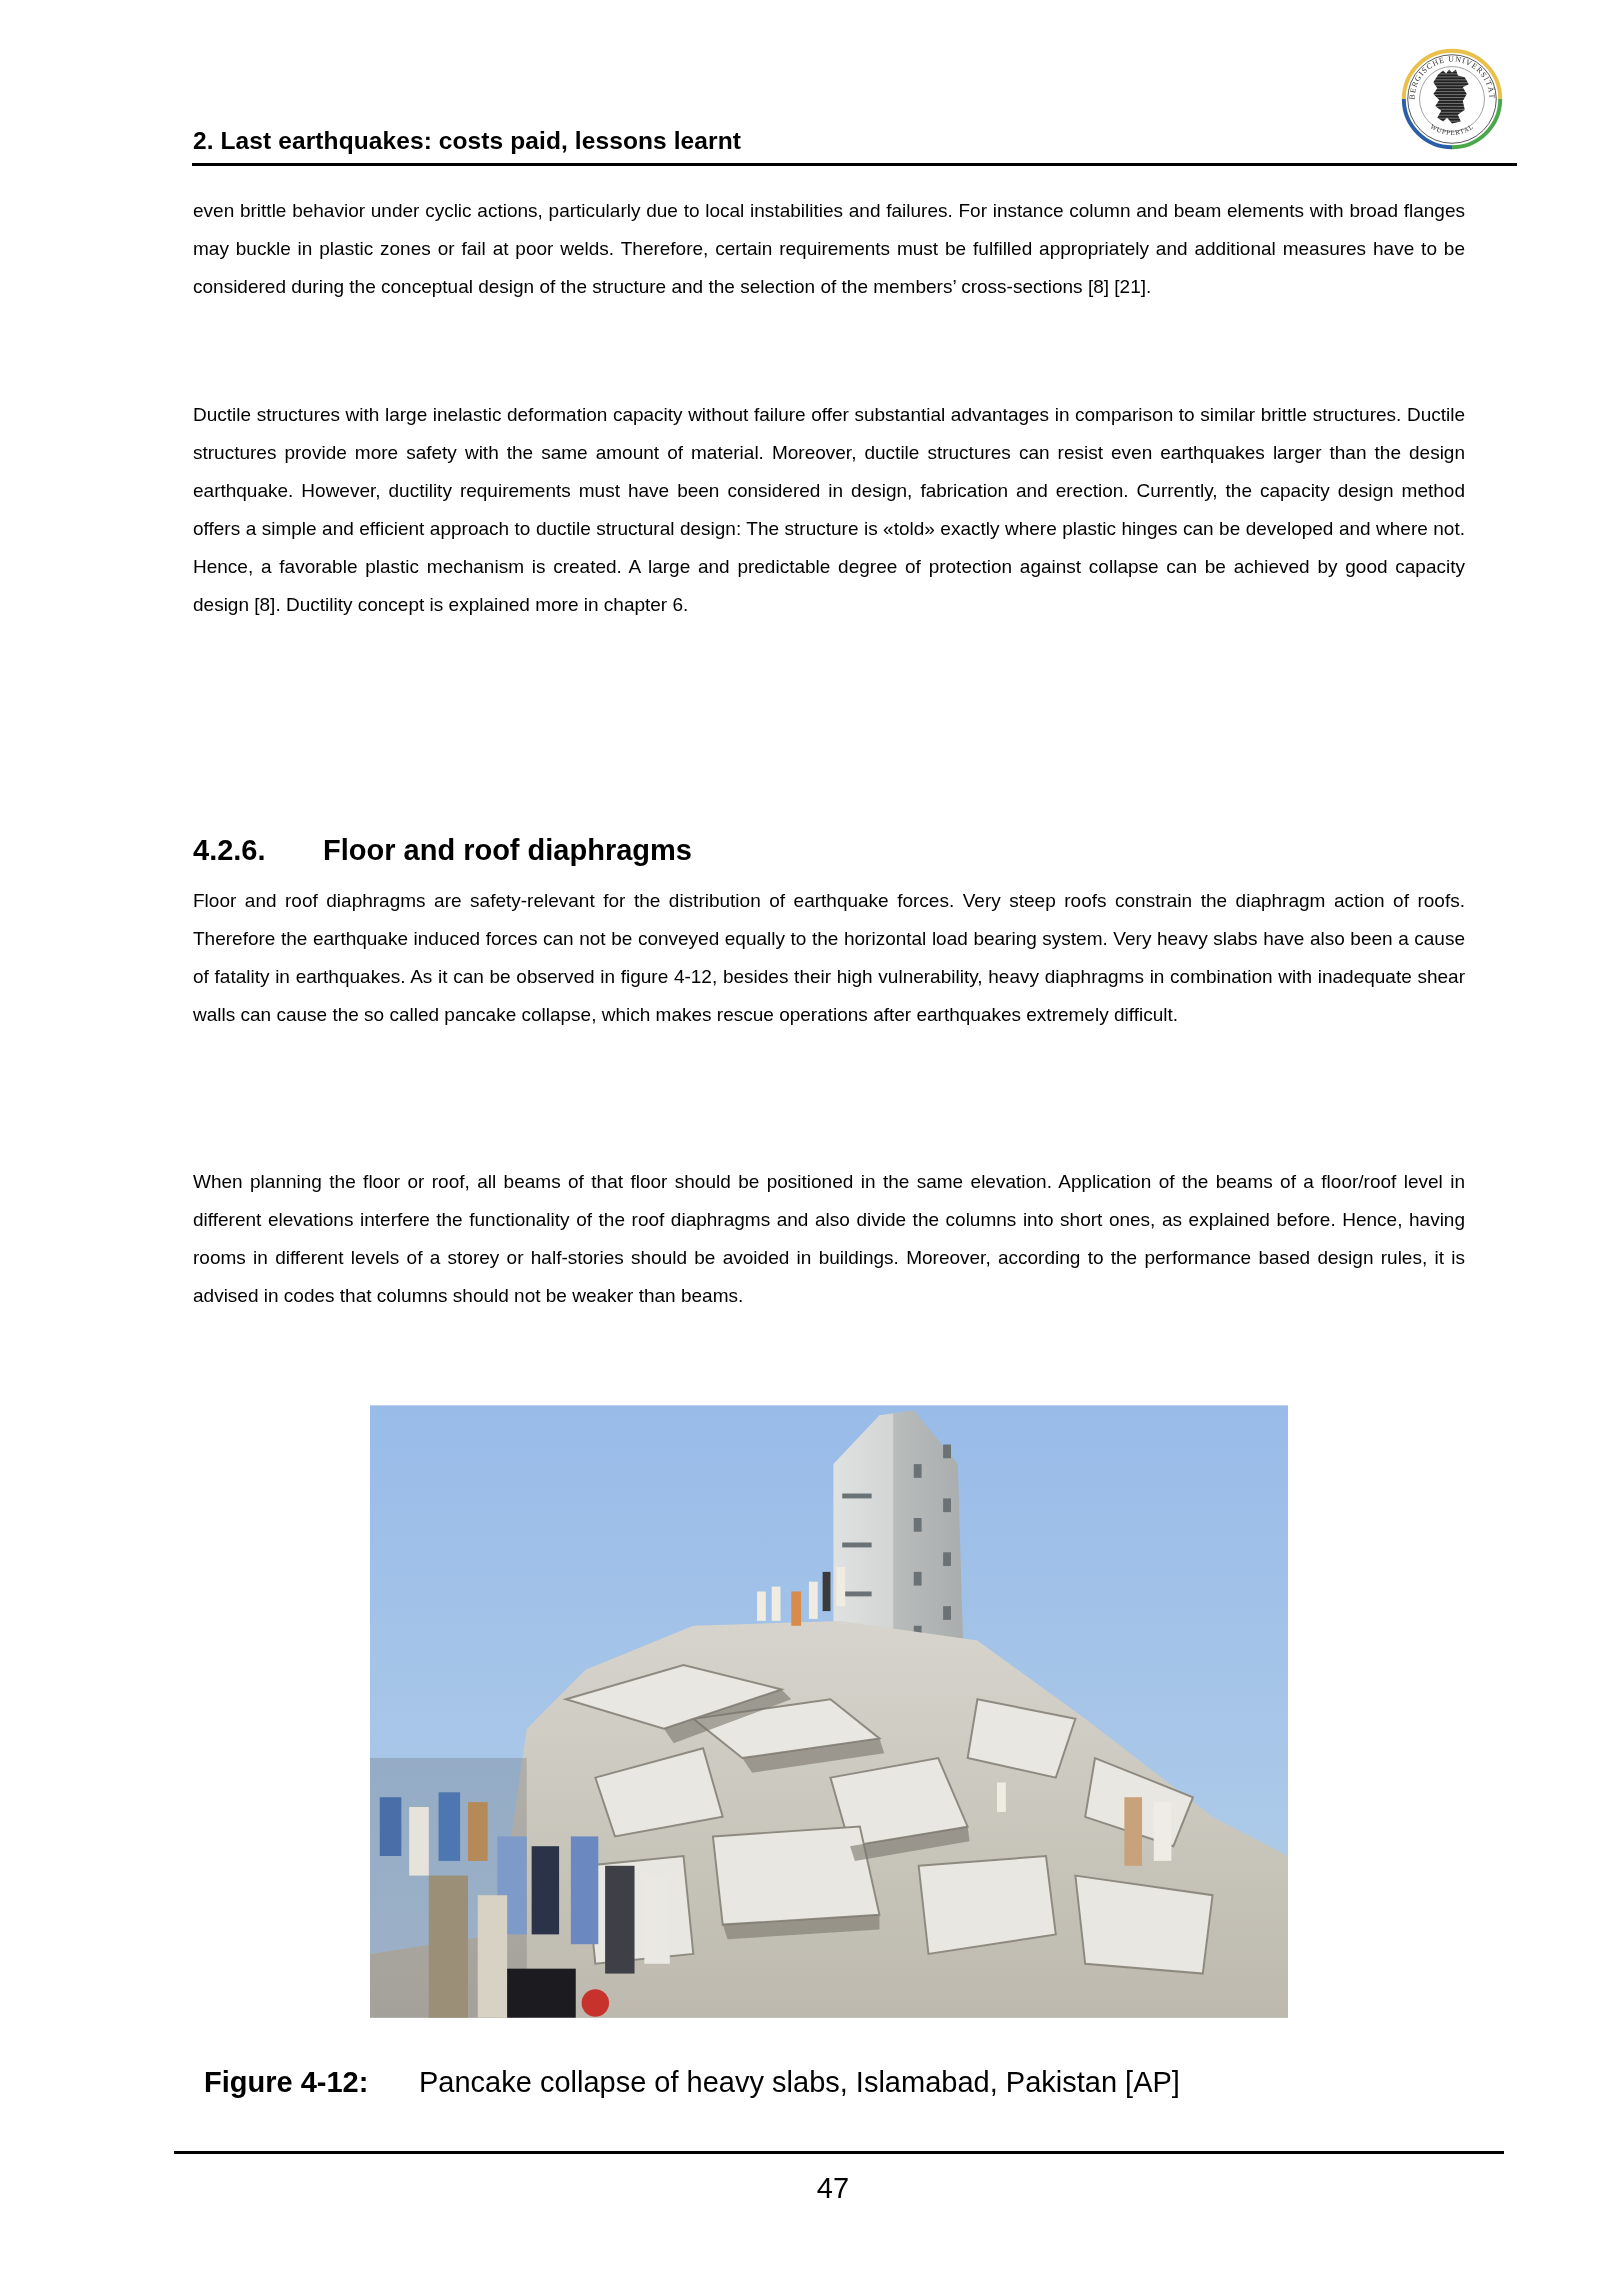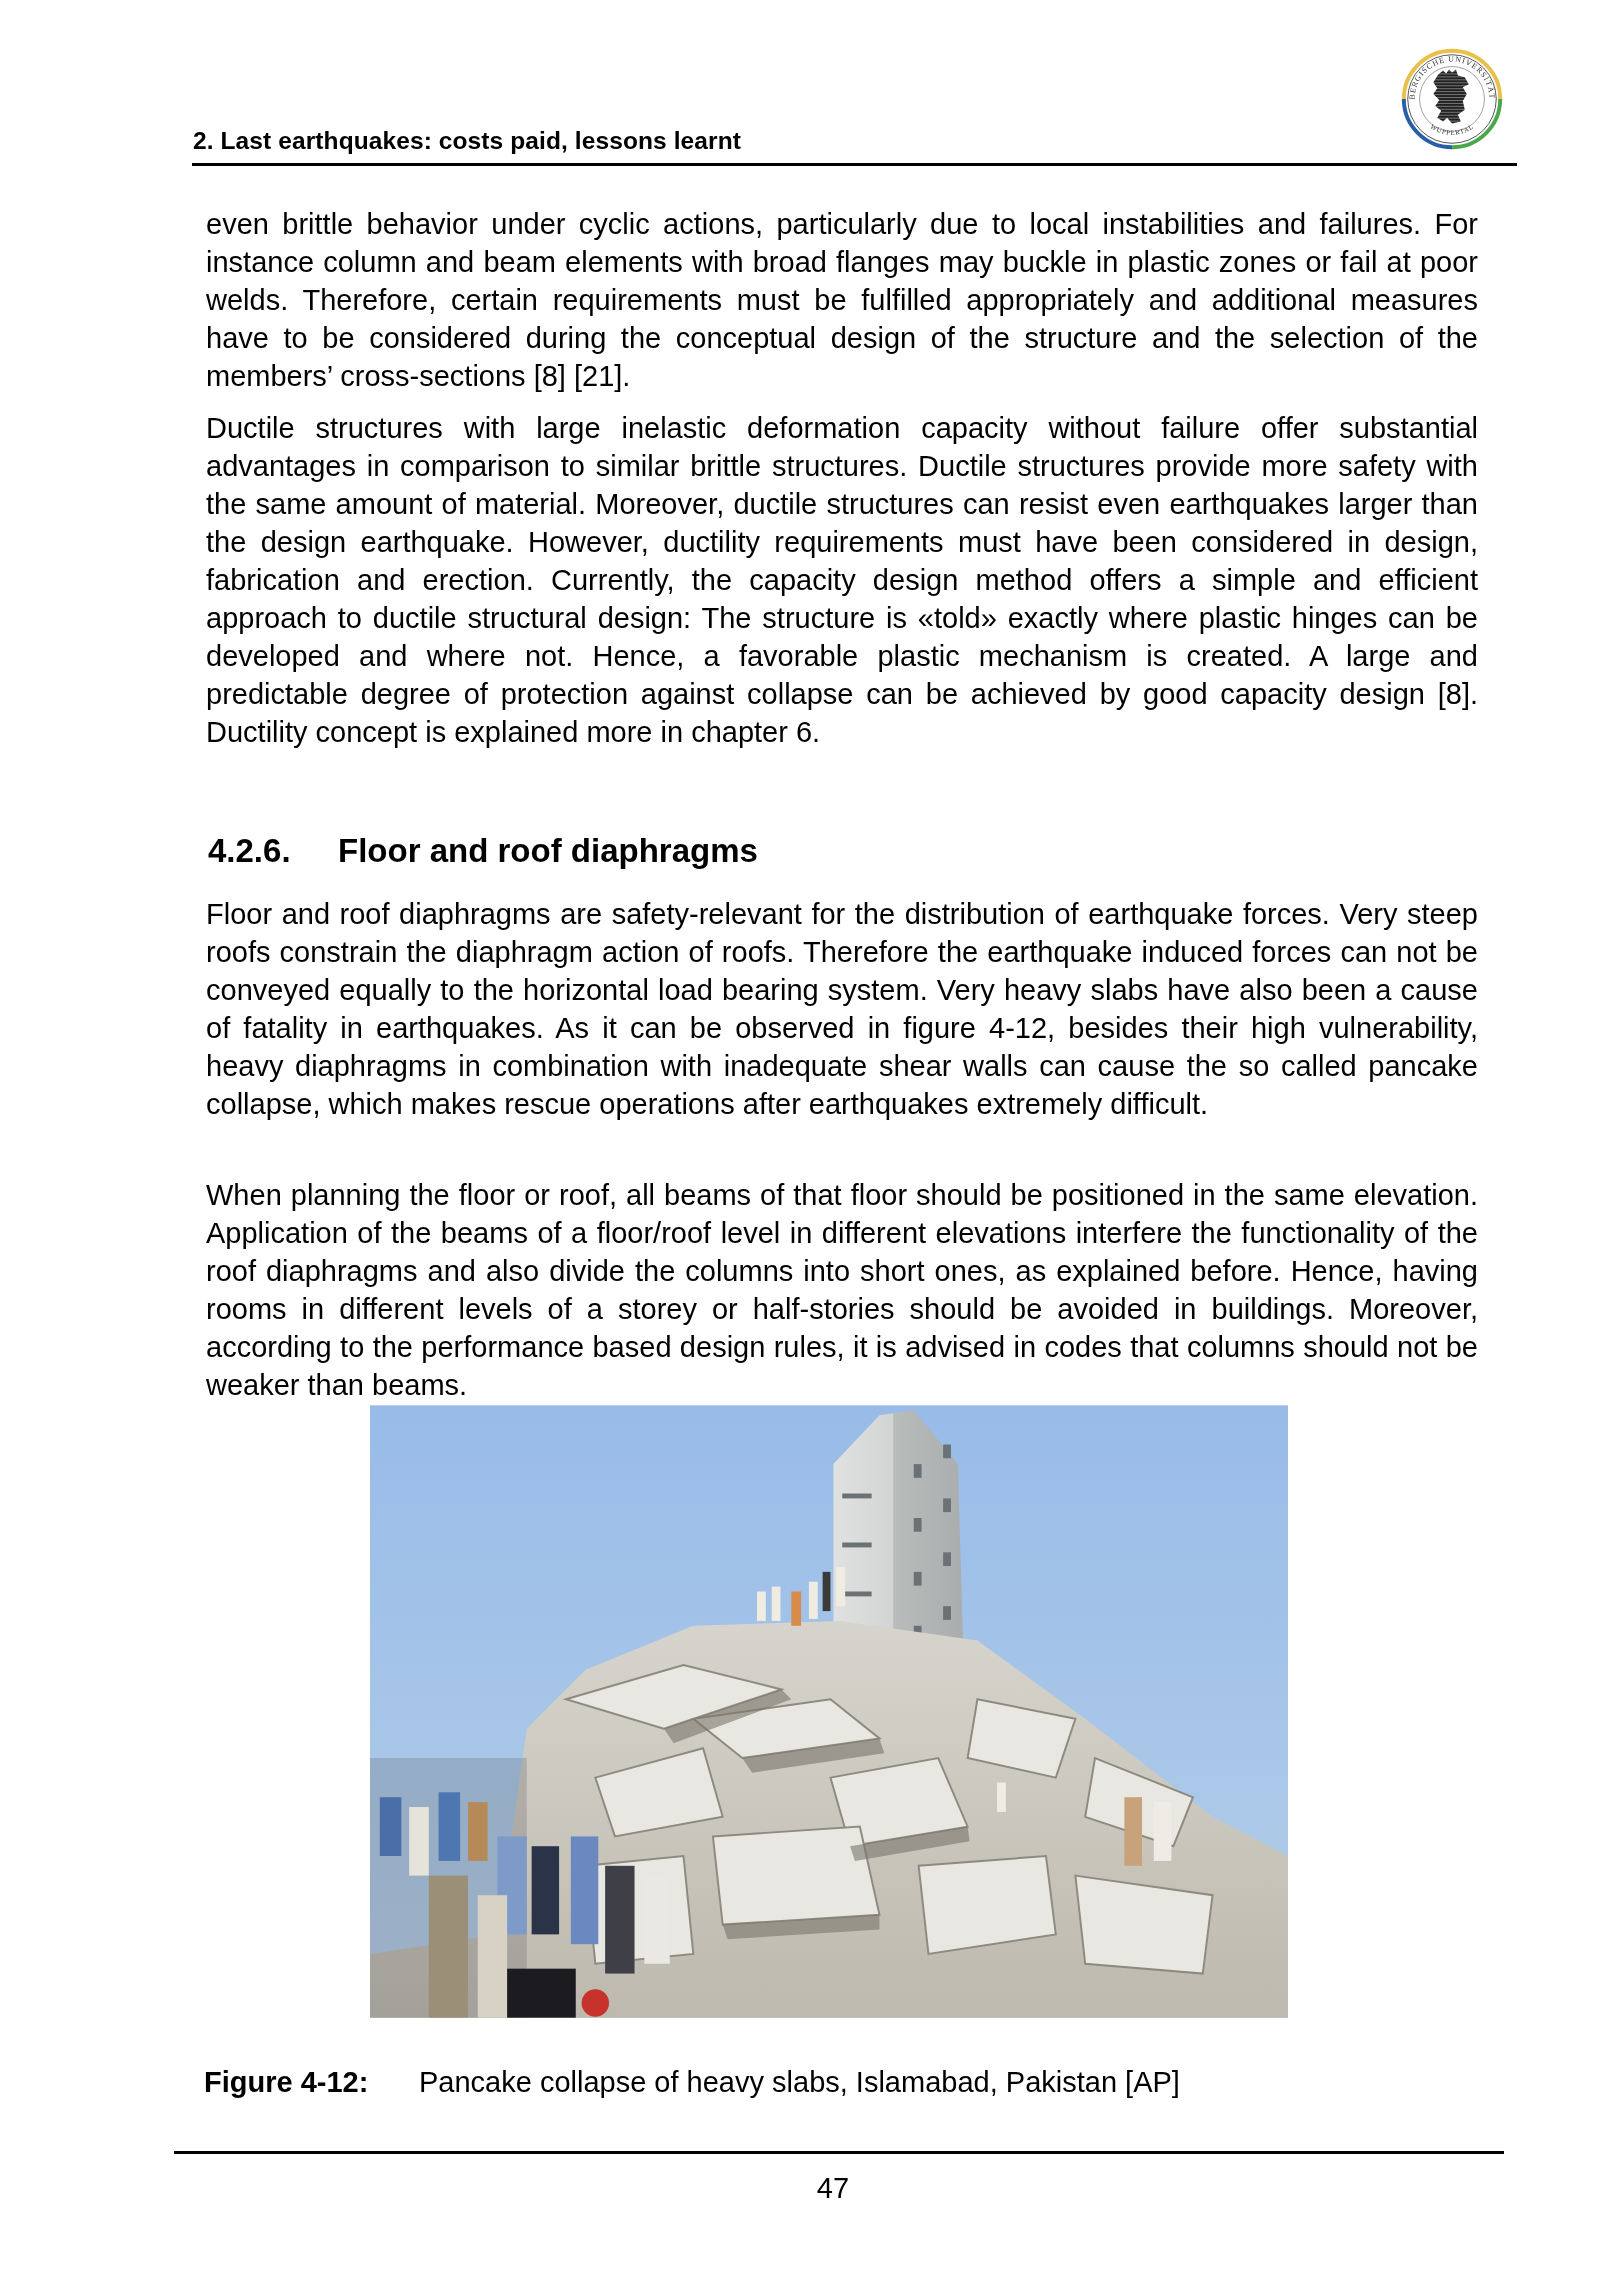--- a/index.html
+++ b/index.html
@@ -1,23 +1,23 @@
 <!DOCTYPE html>
 <html><head>
 <meta charset="utf-8">
 <style>
   html, body { margin: 0; padding: 0; background: #ffffff; }
   body { width: 1621px; height: 2293px; position: relative; overflow: hidden;
          font-family: "Liberation Sans", sans-serif; color: #000; }
   .running-head { position: absolute; left: 193px; top: 127px; font-size: 24.5px; font-weight: bold; letter-spacing: 0.1px; }
   .head-rule { position: absolute; left: 192px; top: 163px; width: 1325px; height: 2.9px; background: #000; }
   .logo { position: absolute; left: 1392px; top: 39px; width: 120px; height: 120px; }
-  .para { position: absolute; left: 193px; width: 1272px; font-size: 29px; line-height: 38px;
-          text-align: justify; margin: 13px; }
-  .heading { position: absolute; left: 208px; top: 831px; font-size: 33px; font-weight: bold; line-height: 39px; white-space: nowrap; }
+  .para { position: absolute; left: 193px; width: 1272px; font-size: 19px; line-height: 38px;
+          text-align: justify; margin: 0; }
+  .heading { position: absolute; left: 193px; top: 831px; font-size: 29px; font-weight: bold; line-height: 39px; white-space: nowrap; }
   .heading .num { display: inline-block; width: 130px; }
   .figure { position: absolute; left: 370px; top: 1405px; width: 918px; height: 613px; overflow: hidden; }
   .caption { position: absolute; left: 204px; top: 2035px; font-size: 29px; line-height: 39px; white-space: nowrap; margin-top: 28px; }
   .caption .label { font-weight: bold; display: inline-block; width: 215px; }
   .foot-rule { position: absolute; left: 174px; top: 2151px; width: 1330px; height: 2.9px; background: #000; }
   .page-num { position: absolute; left: 0; width: 1666px; top: 2172px; text-align: center; font-size: 29px; }
 </style>
 </head>
 <body>
 

